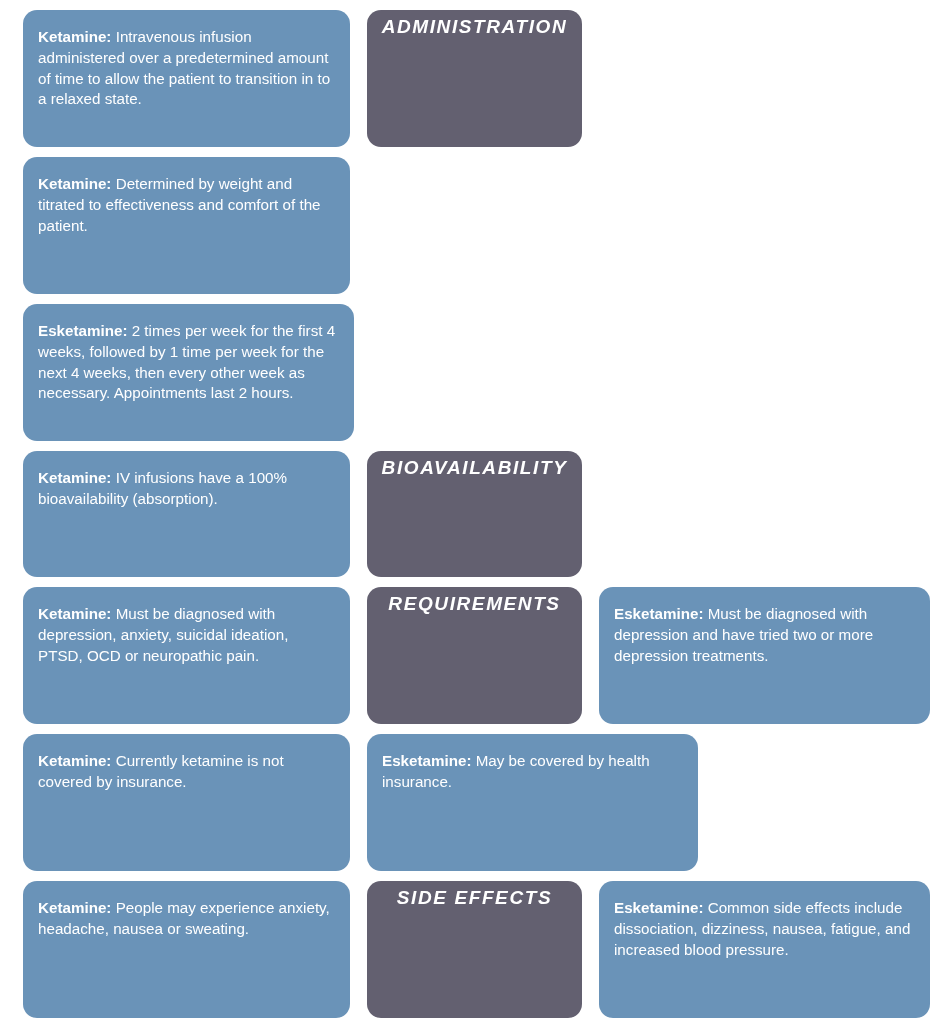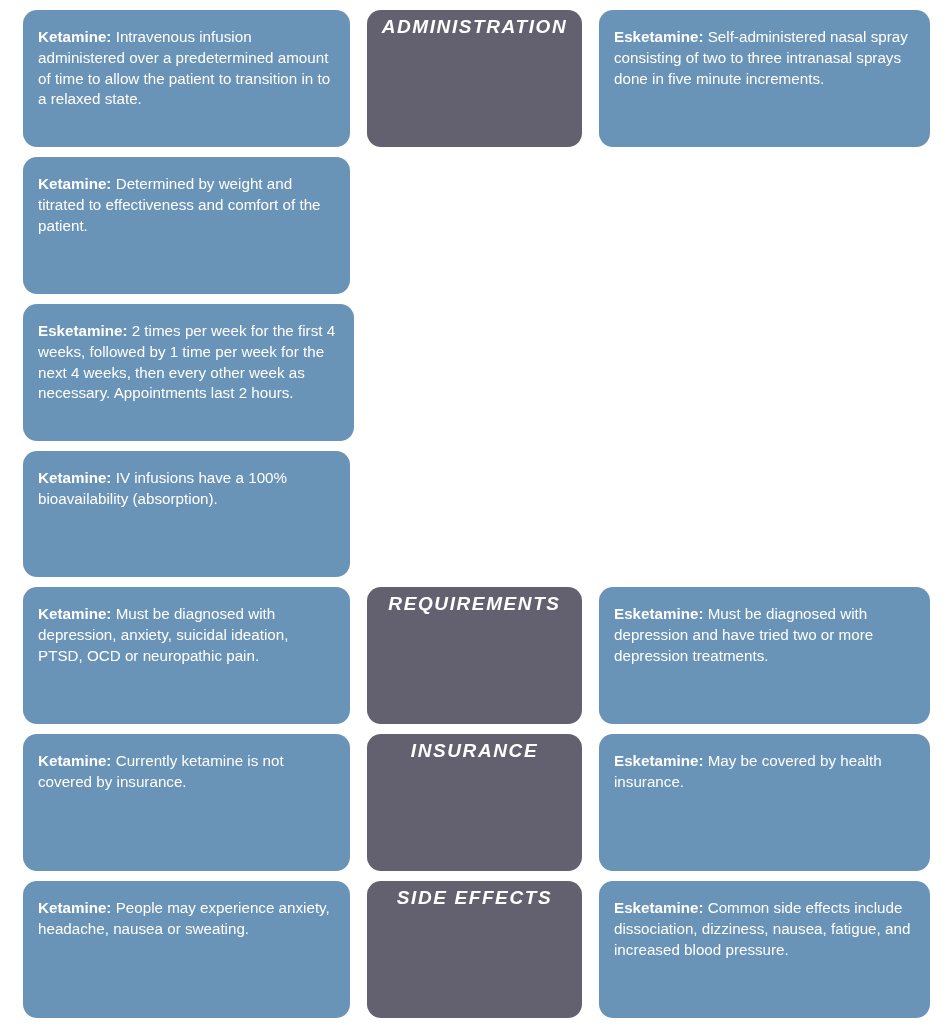--- a/index.html
+++ b/index.html
@@ -96,25 +96,20 @@
 
   <div class="comparison-row row-h-137">
     <div class="card card-left">
       <div class="card-body">
         <span class="drug-name">Ketamine:</span><span class="drug-text"> Intravenous infusion administered over a predetermined amount of time to allow the patient to transition in to a relaxed state.</span>
       </div>
     </div>
     <div class="card card-center">
       <span class="center-label">ADMINISTRATION</span>
     </div>
-    <div class="card card-right">
-      <div class="card-body">
-        <span class="drug-name">Esketamine:</span><span class="drug-text"> Self-administered nasal spray consisting of two to three intranasal sprays done in five minute increments.</span>
-      </div>
-    </div>
   </div>
 
   <div class="comparison-row row-h-137">
     <div class="card card-left">
       <div class="card-body">
         <span class="drug-name">Ketamine:</span><span class="drug-text"> Determined by weight and titrated to effectiveness and comfort of the patient.</span>
       </div>
     </div>
   </div>
 
@@ -125,20 +120,23 @@
       </div>
     </div>
   </div>
 
   <div class="comparison-row row-h-142">
     <div class="card card-left">
       <div class="card-body">
         <span class="drug-name">Ketamine:</span><span class="drug-text"> IV infusions have a 100% bioavailability (absorption).</span>
       </div>
     </div>
+    <div class="card card-center">
+      <span class="center-label">BIOAVAILABILITY</span>
+    </div>
   </div>
 
   <div class="comparison-row row-h-137">
     <div class="card card-left">
       <div class="card-body">
         <span class="drug-name">Ketamine:</span><span class="drug-text"> Must be diagnosed with depression, anxiety, suicidal ideation, PTSD, OCD or neuropathic pain.</span>
       </div>
     </div>
     <div class="card card-center">
       <span class="center-label">REQUIREMENTS</span>
@@ -148,23 +146,20 @@
         <span class="drug-name">Esketamine:</span><span class="drug-text"> Must be diagnosed with depression and have tried two or more depression treatments.</span>
       </div>
     </div>
   </div>
 
   <div class="comparison-row row-h-137">
     <div class="card card-left">
       <div class="card-body">
         <span class="drug-name">Ketamine:</span><span class="drug-text"> Currently ketamine is not covered by insurance.</span>
       </div>
-    </div>
-    <div class="card card-center">
-      <span class="center-label">INSURANCE</span>
     </div>
     <div class="card card-right">
       <div class="card-body">
         <span class="drug-name">Esketamine:</span><span class="drug-text"> May be covered by health insurance.</span>
       </div>
     </div>
   </div>
 
   <div class="comparison-row row-h-137">
     <div class="card card-left">

